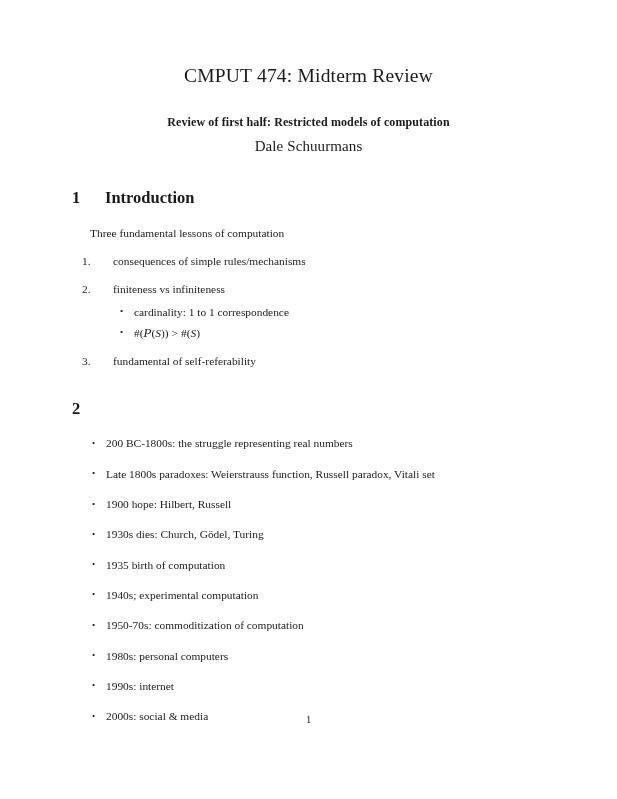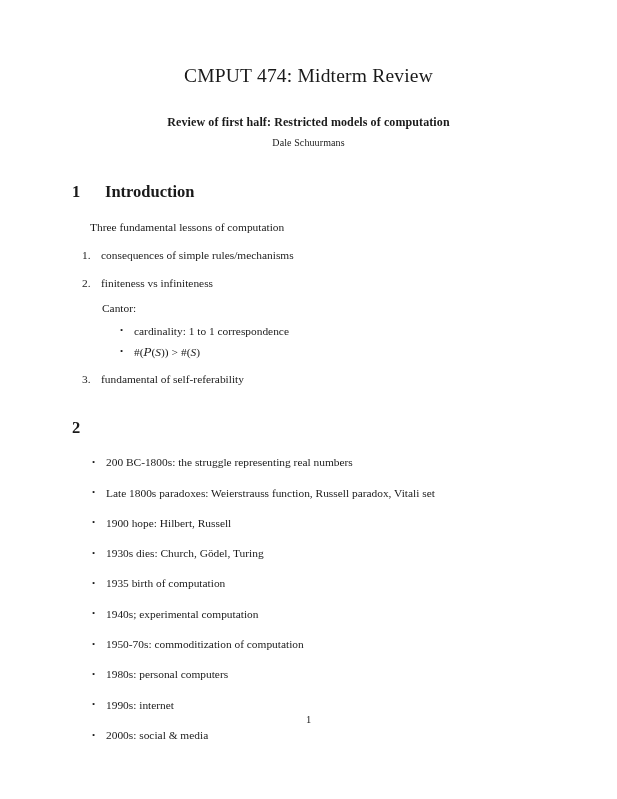--- a/index.html
+++ b/index.html
@@ -35,21 +35,21 @@
     line-height: 1.25;
   }
   .doc-subtitle {
     font-size: 12px;
     font-weight: bold;
     margin: 27px 0 0 0;
     line-height: 1.25;
     letter-spacing: 0.1px;
   }
   .doc-author {
-    font-size: 10px;
+    font-size: 15px;
     margin: 7px 0 0 0;
     line-height: 1.2;
     letter-spacing: 0.1px;
   }
 
   
   .content {
     margin: 0 70px 0 72px;
   }
 
@@ -87,21 +87,21 @@
     align-items: baseline;
     font-size: 11.4px;
     line-height: 1.3;
     margin-top: 13px;
     margin-left: 10px;
   }
   .num-marker {
     flex: 0 0 19px;
     width: 19px;
   }
-  .num-body { flex: 1 1 auto; }
+  .num-body { flex: 1 1 auto; margin-left: 12px; }
 
   .cantor-label {
     font-size: 11.4px;
     margin: 10px 0 0 30px;
     line-height: 1.3;
   }
 
   
   .bul-list {
     margin: 0;
@@ -181,21 +181,20 @@
       <li class="num-item">
         <span class="num-marker">1.</span>
         <span class="num-body">consequences of simple rules/mechanisms</span>
       </li>
 
       <li class="num-item">
         <span class="num-marker">2.</span>
         <span class="num-body">finiteness vs infiniteness</span>
       </li>
 
-      <div class="cantor-label">Cantor:</div>
 
       <ul class="bul-list nested-bullets">
         <li class="bul-item">
           <span class="bul-marker">•</span>
           <span class="bul-body">cardinality: 1 to 1 correspondence</span>
         </li>
         <li class="bul-item">
           <span class="bul-marker">•</span>
           <span class="bul-body math"><span>#(</span><span class="scr">P</span><span>(</span><span class="var">S</span><span>)</span><span>)</span><span class="op">&gt;</span><span>#(</span><span class="var">S</span><span>)</span></span>
         </li>

